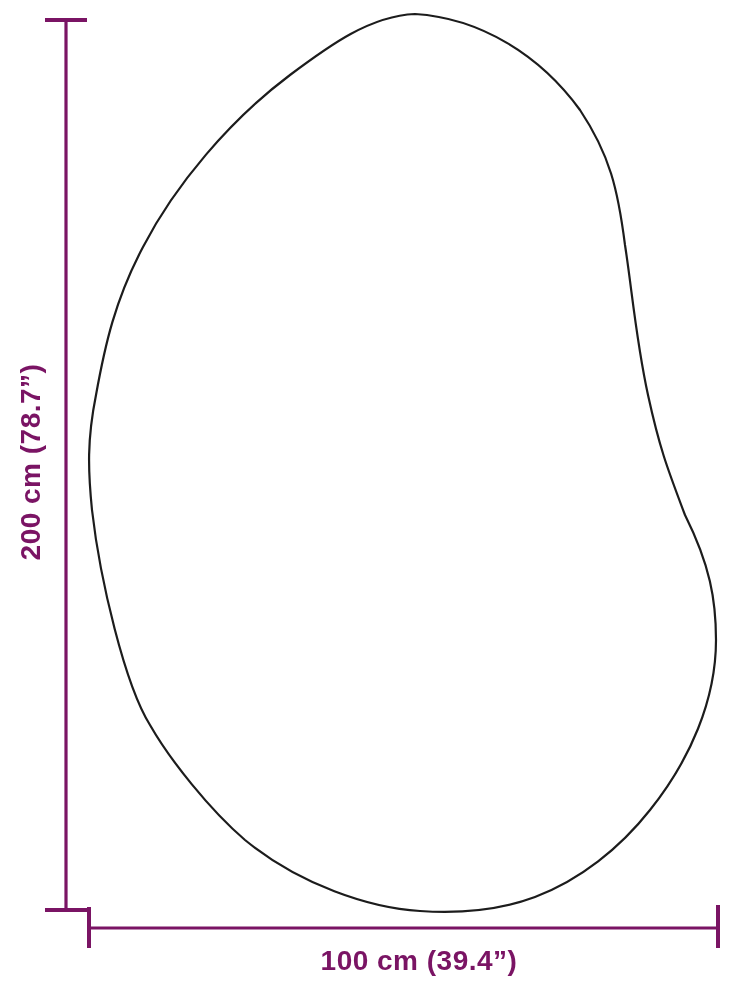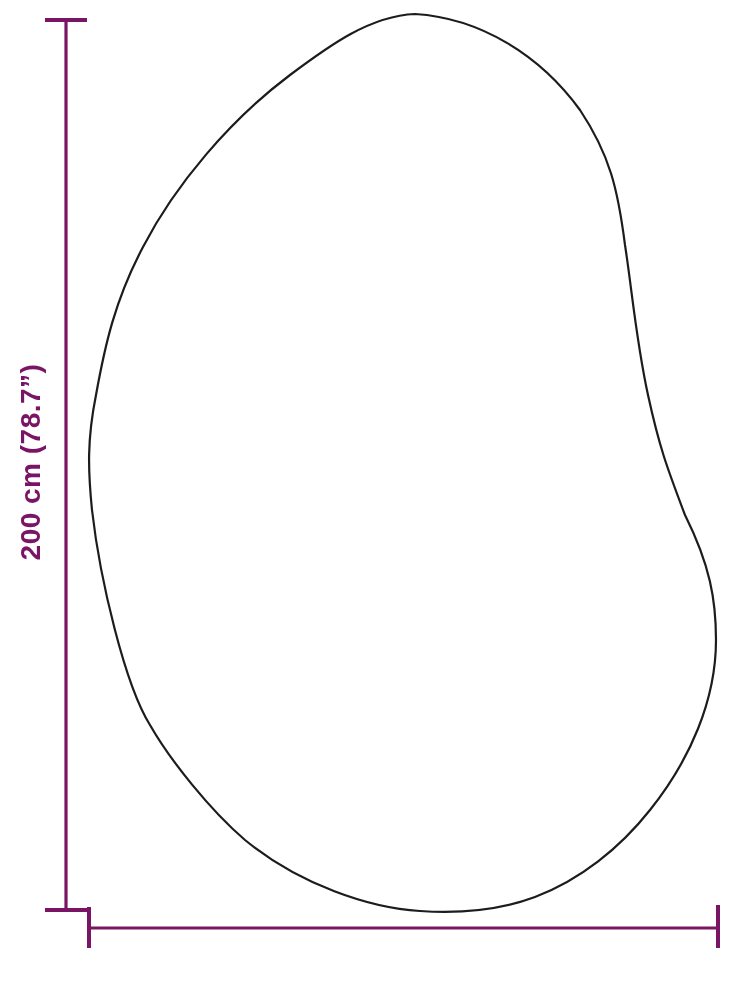--- a/index.html
+++ b/index.html
@@ -73,14 +73,15 @@
 
     <g stroke="#7a1464">
       <line x1="89" y1="928" x2="718" y2="928" stroke-width="3.2"></line>
       <line x1="89" y1="907" x2="89" y2="948" stroke-width="4"></line>
       <line x1="718" y1="905" x2="718" y2="948" stroke-width="4"></line>
     </g>
   </svg>
 
   <div class="dim-label vertical">200 cm (78.7”)</div>
 
+  <div class="dim-label horizontal">100 cm (39.4”)</div>
 
 </div>
 
 </body></html>

